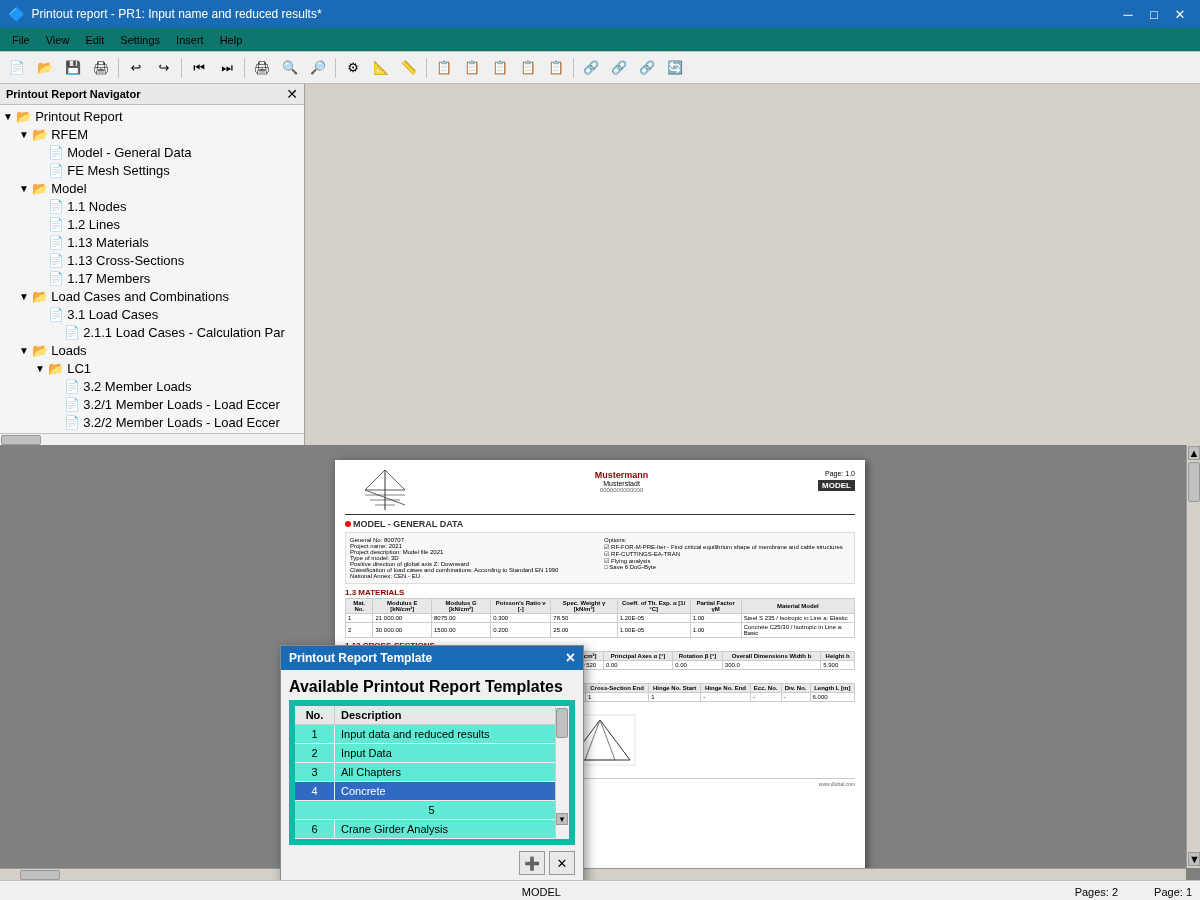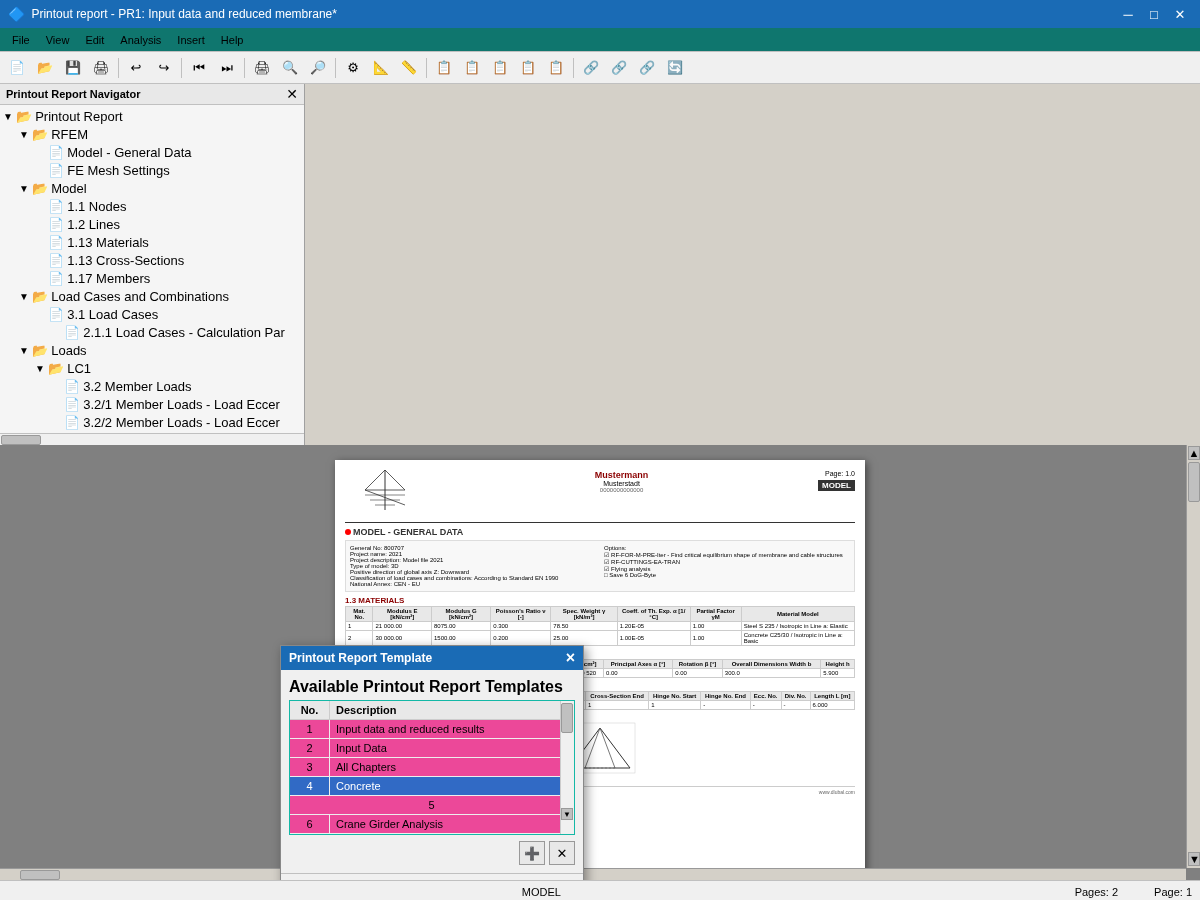--- a/index.html
+++ b/index.html
@@ -111,21 +111,21 @@
       position: relative;
       padding: 10px;
       font-size: 7px;
     }
 
     .doc-header {
       display: flex;
       justify-content: space-between;
       align-items: flex-start;
       border-bottom: 1px solid #333;
-      padding-bottom: 12px;
+      padding-bottom: 4px;
       margin-bottom: 4px;
     }
     .doc-table { width: 100%; border-collapse: collapse; font-size: 6px; }
     .doc-table td, .doc-table th { border: 1px solid #ccc; padding: 1px 2px; }
     .doc-table th { background: #e8e8e8; font-weight: bold; }
 
     
     .dialog {
       position: absolute;
       top: 200px;
@@ -174,22 +174,22 @@
     .dialog-cell {
       padding: 3px 6px;
       font-size: 11px;
     }
     .dialog-cell:first-child { width: 40px; text-align: center; border-right: 1px solid #eee; }
     .dialog-cell:last-child { flex: 1; }
 
     
     .dialog-scroll-area {
       position: relative;
-      border: 1px solid #14b8a6;
-      background: #ec4899;
+      border: 6px solid #14b8a6;
+      background: #5eead4;
     }
     .dialog-scroll-track {
       position: absolute;
       right: 0; top: 0; bottom: 0;
       width: 14px;
       background: #f0f0f0;
       border-left: 1px solid #ccc;
     }
     .dialog-scroll-thumb {
       position: absolute;
@@ -286,34 +286,34 @@
     }
 
     .no-select { user-select: none; }
   </style>
 </head>
 <body>
 
 <div class="title-bar no-select">
   <div class="title-bar-left">
     <span class="title-bar-icon">🔷</span>
-    <span class="title-bar-title">Printout report - PR1: Input data and reduced membrane*</span>
+    <span class="title-bar-title">Printout report - PR1: Input name and reduced results*</span>
   </div>
   <div class="title-bar-controls">
     <button class="title-bar-btn">─</button>
     <button class="title-bar-btn">□</button>
     <button class="title-bar-btn close">✕</button>
   </div>
 </div>
 
 <div class="menu-bar no-select">
   <span class="menu-item">File</span>
   <span class="menu-item">View</span>
   <span class="menu-item">Edit</span>
-  <span class="menu-item">Analysis</span>
+  <span class="menu-item">Settings</span>
   <span class="menu-item">Insert</span>
   <span class="menu-item">Help</span>
 </div>
 
 <div class="toolbar no-select">
   <button class="toolbar-btn">📄</button>
   <button class="toolbar-btn">📂</button>
   <button class="toolbar-btn">💾</button>
   <button class="toolbar-btn">🖨</button>
   <div class="toolbar-sep"></div>

